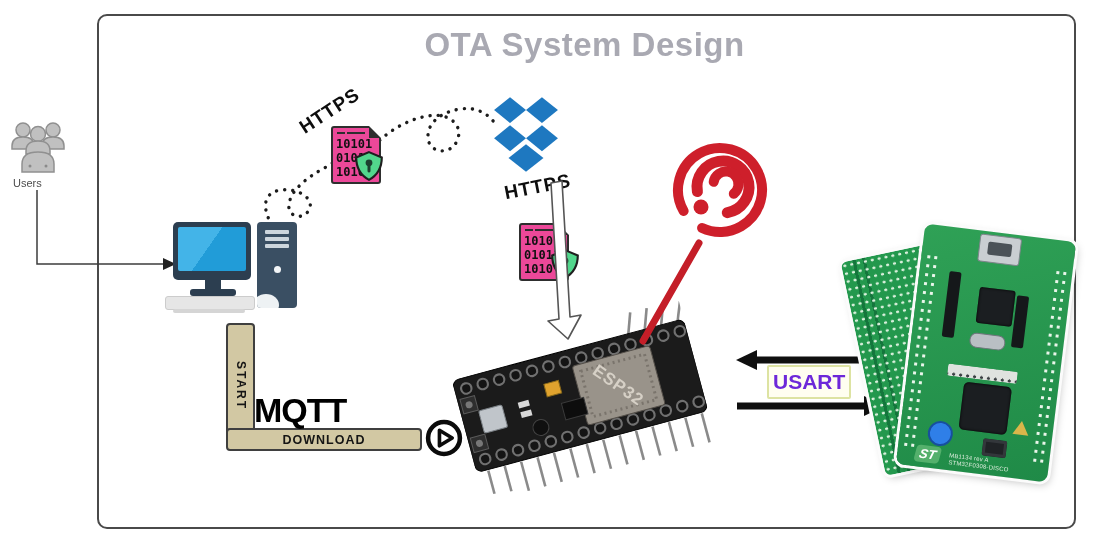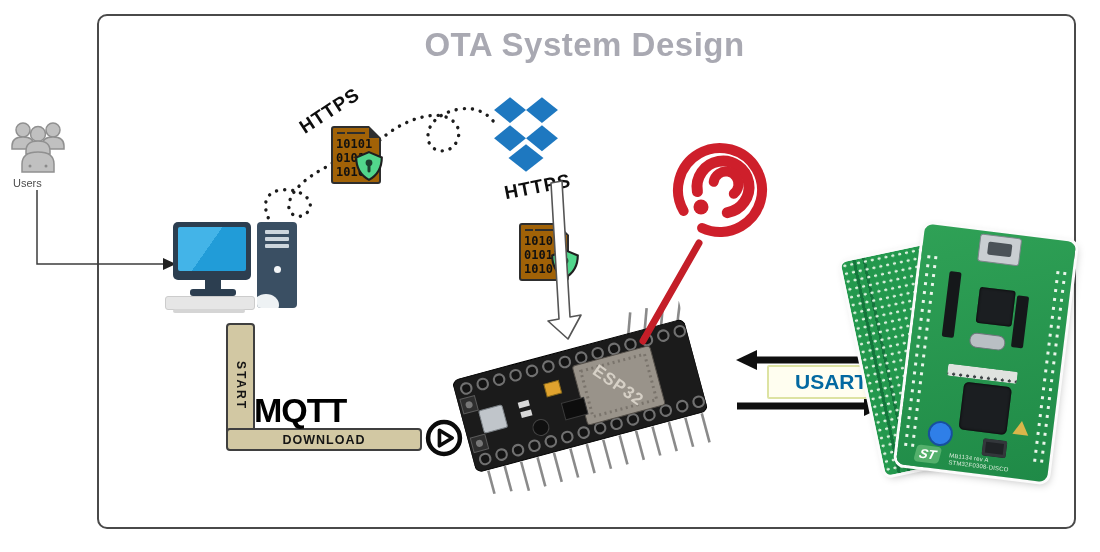--- a/index.html
+++ b/index.html
@@ -18,42 +18,42 @@
   #screen{left:5px;top:5px;width:68px;height:44px;background:linear-gradient(125deg,#43b4e8 45%,#219cd8 45%);border-radius:2px;}
   #stand-neck{left:205px;top:280px;width:16px;height:11px;background:#2c3e50;}
   #stand-base{left:190px;top:289px;width:46px;height:7px;background:#2c3e50;border-radius:3px;}
   #keyboard{left:165px;top:296px;width:88px;height:12px;background:#e6e6e6;border:1px solid #cccccc;border-radius:3px;}
   #keyboard2{left:173px;top:309px;width:72px;height:4px;background:#d5d5d5;border-radius:2px;}
   #tower{left:257px;top:222px;width:40px;height:86px;background:#3a4f63;border-radius:4px;overflow:hidden;}
   .tower-stripe{position:absolute;left:8px;width:24px;height:4px;background:#cdd6dd;border-radius:1px;}
   #tower-dot{position:absolute;left:17px;top:44px;width:7px;height:7px;background:#f2f5f7;border-radius:50%;}
   #tower-foot{position:absolute;left:-4px;top:72px;width:26px;height:22px;background:#eef2f4;border-radius:50%;}
   
-  .file-icon{width:46px;height:54px;background:#a16207;border:2px solid #2e2e2e;border-radius:3px;z-index:3;}
+  .file-icon{width:46px;height:54px;background:#ec4899;border:2px solid #2e2e2e;border-radius:3px;z-index:3;}
   .file-fold{position:absolute;right:-2px;top:-2px;width:0;height:0;
              border-left:12px solid #2e2e2e;border-top:12px solid #fff;}
   .file-line1{position:absolute;left:4px;top:4px;width:8px;height:2px;background:#2e2e2e;}
   .file-line2{position:absolute;left:14px;top:4px;width:18px;height:2px;background:#2e2e2e;}
   .file-bin{position:absolute;left:3px;top:9px;font-family:"DejaVu Sans Mono",monospace;
             font-size:12px;font-weight:bold;line-height:14px;color:#111;}
   .shield{z-index:3;}
   
   .https{font-size:19px;font-weight:bold;color:#0d0d0d;letter-spacing:1px;z-index:3;}
   
   .bar{background:#d2c8a3;border:2px solid #3f3f3f;border-radius:4px;z-index:2;
        display:flex;align-items:center;justify-content:center;font-weight:bold;color:#151515;}
   #start-bar{left:226px;top:323px;width:25px;height:122px;font-size:12px;}
   #start-bar span{writing-mode:vertical-rl;letter-spacing:2px;}
   #download-bar{left:226px;top:428px;width:192px;height:19px;font-size:12.5px;letter-spacing:1px;}
   #mqtt{left:254px;top:391px;font-size:34px;font-weight:900;color:#000;letter-spacing:-1px;z-index:3;}
   
   #play{left:424px;top:418px;width:40px;height:40px;z-index:3;}
   
-  #usart-label{left:767px;top:365px;padding:3px 26px;background:#fffef0;border:2px solid #dde3a2;
-               border-radius:2px;font-size:21px;font-weight:bold;color:#0369a1;z-index:3;}
+  #usart-label{left:767px;top:365px;padding:3px 4px;background:#fffef0;border:2px solid #dde3a2;
+               border-radius:2px;font-size:21px;font-weight:bold;color:#6d28d9;z-index:3;}
   
   #esp32-board{left:462px;top:323px;width:240px;height:160px;transform:rotate(-15deg);z-index:3;}
   
   #stm32-group{left:858px;top:226px;width:216px;height:256px;z-index:3;}
   #perfboard{left:4px;top:22px;width:118px;height:218px;background:#23984d;border-radius:6px;
      transform:rotate(-12deg);
      background-image:radial-gradient(circle,#d8efdb 1.2px,rgba(0,0,0,0) 1.7px),
         linear-gradient(90deg,rgba(0,0,0,0) 12px,#14763c 12px,#14763c 15px,rgba(0,0,0,0) 15px,rgba(0,0,0,0) 22px,#14763c 22px,#14763c 25px,rgba(0,0,0,0) 25px);
      background-size:7px 8px,100% 100%;
      box-shadow:0 0 0 3px #fbfbfb,2px 3px 8px rgba(0,0,0,.25);}

